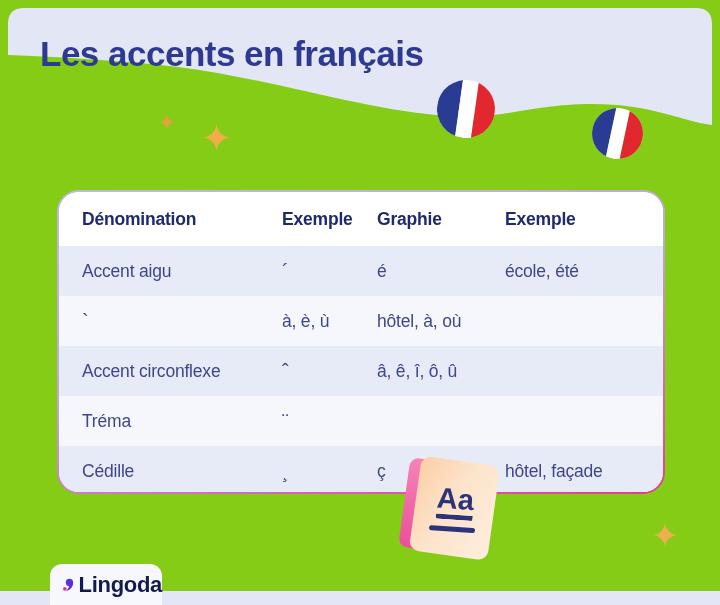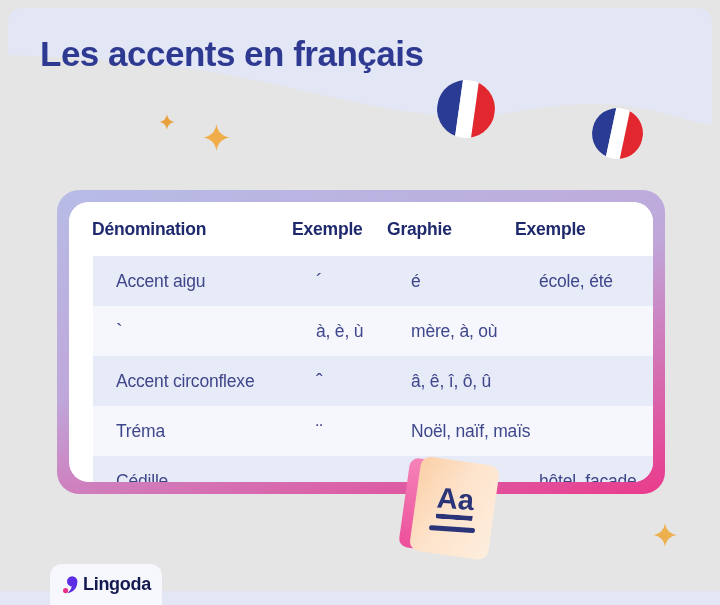--- a/index.html
+++ b/index.html
@@ -1,18 +1,18 @@
 <!DOCTYPE html>
 <html><head>
 <meta charset="utf-8">
 <style>
   html,body{margin:0;padding:0;background:#ffffff;}
   .stage{
     position:relative;width:720px;height:605px;overflow:hidden;
-    background:#e5e5e5;
+    background:#84cc16;
     font-family:"Liberation Sans","DejaVu Sans",sans-serif;
   }
   
   .blob{position:absolute;left:0;top:0;}
   .page-title{
     position:absolute;left:40px;top:34px;margin:0;
     font-size:35px;font-weight:bold;letter-spacing:-0.5px;
     color:#2e3a92;
   }
   
@@ -21,36 +21,36 @@
   .flag .b{flex:1.1;background:#2a3b93;}
   .flag .w{flex:0.8;background:#ffffff;}
   .flag .r{flex:1.0;background:#e3272e;}
   .flag-lg{left:437px;top:80px;width:58px;height:58px;transform:rotate(8deg);}
   .flag-sm{left:592px;top:108px;width:51px;height:51px;transform:rotate(12deg);}
   
   .sparkle{position:absolute;}
   
   .card{
     position:absolute;left:57px;top:190px;width:608px;height:304px;
-    border-radius:22px;padding:12px;box-sizing:border-box;
+    border-radius:22px;padding:2px;box-sizing:border-box;
     background:linear-gradient(165deg,#b7bce6 0%,#bfa7da 45%,#ea3a8c 100%);
   }
   .card-inner{
     background:#ffffff;border-radius:20px;width:100%;height:100%;
     overflow:hidden;box-sizing:border-box;
   }
   .thead,.trow{
     display:grid;grid-template-columns:200px 95px 128px 1fr;
     align-items:center;padding-left:23px;box-sizing:border-box;
   }
   .thead{height:54px;background:#ffffff;}
   .thead .hcell{
     font-weight:bold;font-size:17.5px;color:#1f2a6e;letter-spacing:-0.2px;
   }
-  .trow{height:50px;font-size:17.5px;color:#3f478c;letter-spacing:-0.2px;margin-left:24px;}
+  .trow{height:50px;font-size:17.5px;color:#3f478c;letter-spacing:-0.2px;}
   .trow:nth-child(odd){background:#e7eaf7;}
   .trow:nth-child(even){background:#f6f7fc;}
   .cell-accent{font-size:20px;line-height:10px;color:#3f478c;}
   
   .book{position:absolute;left:404px;top:460px;width:90px;height:95px;
         transform:rotate(8deg);z-index:5;}
   .book-spine{
     position:absolute;left:0;top:3px;width:18px;height:90px;
     background:linear-gradient(180deg,#f584b8,#ec4f9b);
     border-radius:9px 0 0 9px;
@@ -70,21 +70,21 @@
              margin-top:7px;transform:rotate(-4deg);}
   
   .bottom-strip{position:absolute;left:0;top:591px;width:720px;height:14px;
                 background:#e3e6f5;}
   .brand-tab{
     position:absolute;left:50px;top:564px;width:112px;height:41px;
     background:#f7f8fd;border-radius:12px 12px 0 0;
     display:flex;align-items:center;padding-left:13px;box-sizing:border-box;
     gap:5px;z-index:4;
   }
-  .brand-name{font-weight:bold;font-size:18px;color:#131a4f;letter-spacing:-0.3px;}
+  .brand-name{font-weight:bold;font-size:22px;color:#131a4f;letter-spacing:-0.3px;}
 </style>
 </head>
 <body>
 
 <div class="stage">
 
   <svg class="blob" width="720" height="170" viewBox="0 0 720 170">
     <path fill="#e3e6f5" d="M24,8 L696,8 Q712,8 712,24 L712,125
          C680,121 652,104 592,104
          C532,104 508,119 450,116
@@ -127,31 +127,30 @@
       <div id="table-body">
           <div class="trow">
             <div>Accent aigu</div>
             <div class="cell-accent">´</div>
             <div>é</div>
             <div>école, été</div>
           </div>
           <div class="trow">
             <div class="cell-accent">`</div>
             <div>à, è, ù</div>
-            <div>mère, à, où</div>
+            <div>hôtel, à, où</div>
           </div>
           <div class="trow">
             <div>Accent circonflexe</div>
             <div class="cell-accent">ˆ</div>
             <div>â, ê, î, ô, û</div>
           </div>
           <div class="trow">
             <div>Tréma</div>
             <div class="cell-accent">¨</div>
-            <div>Noël, naïf, maïs</div>
           </div>
           <div class="trow">
             <div>Cédille</div>
             <div class="cell-accent">¸</div>
             <div>ç</div>
             <div>hôtel, façade</div>
           </div>
         </div>
     </div>
   </div>

